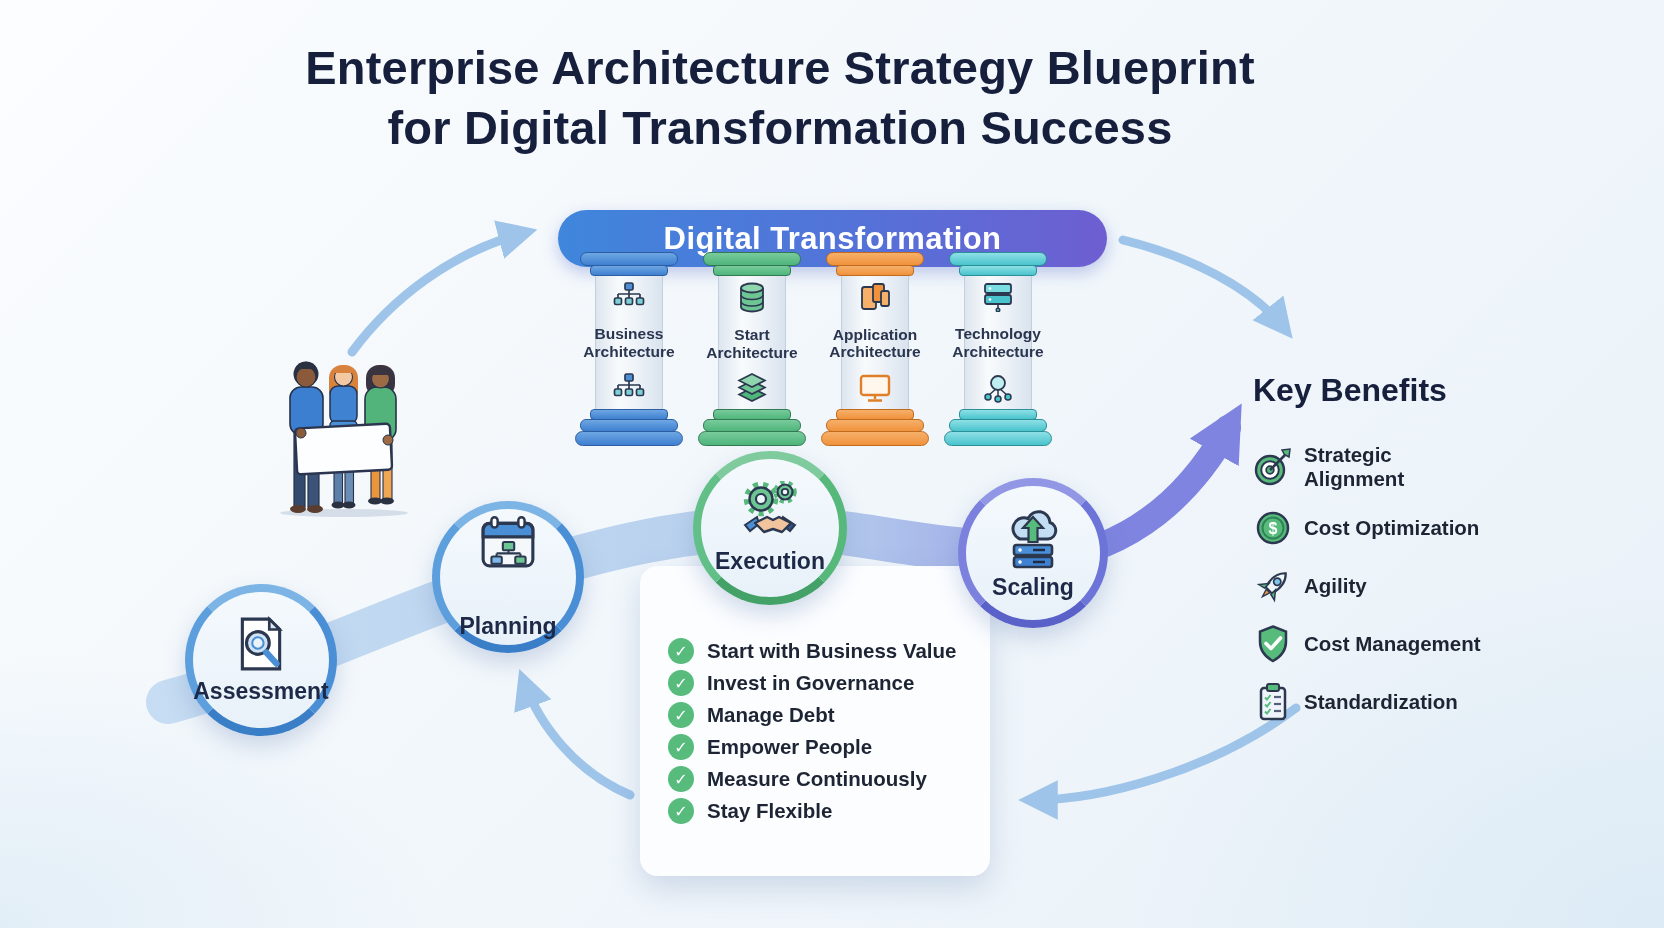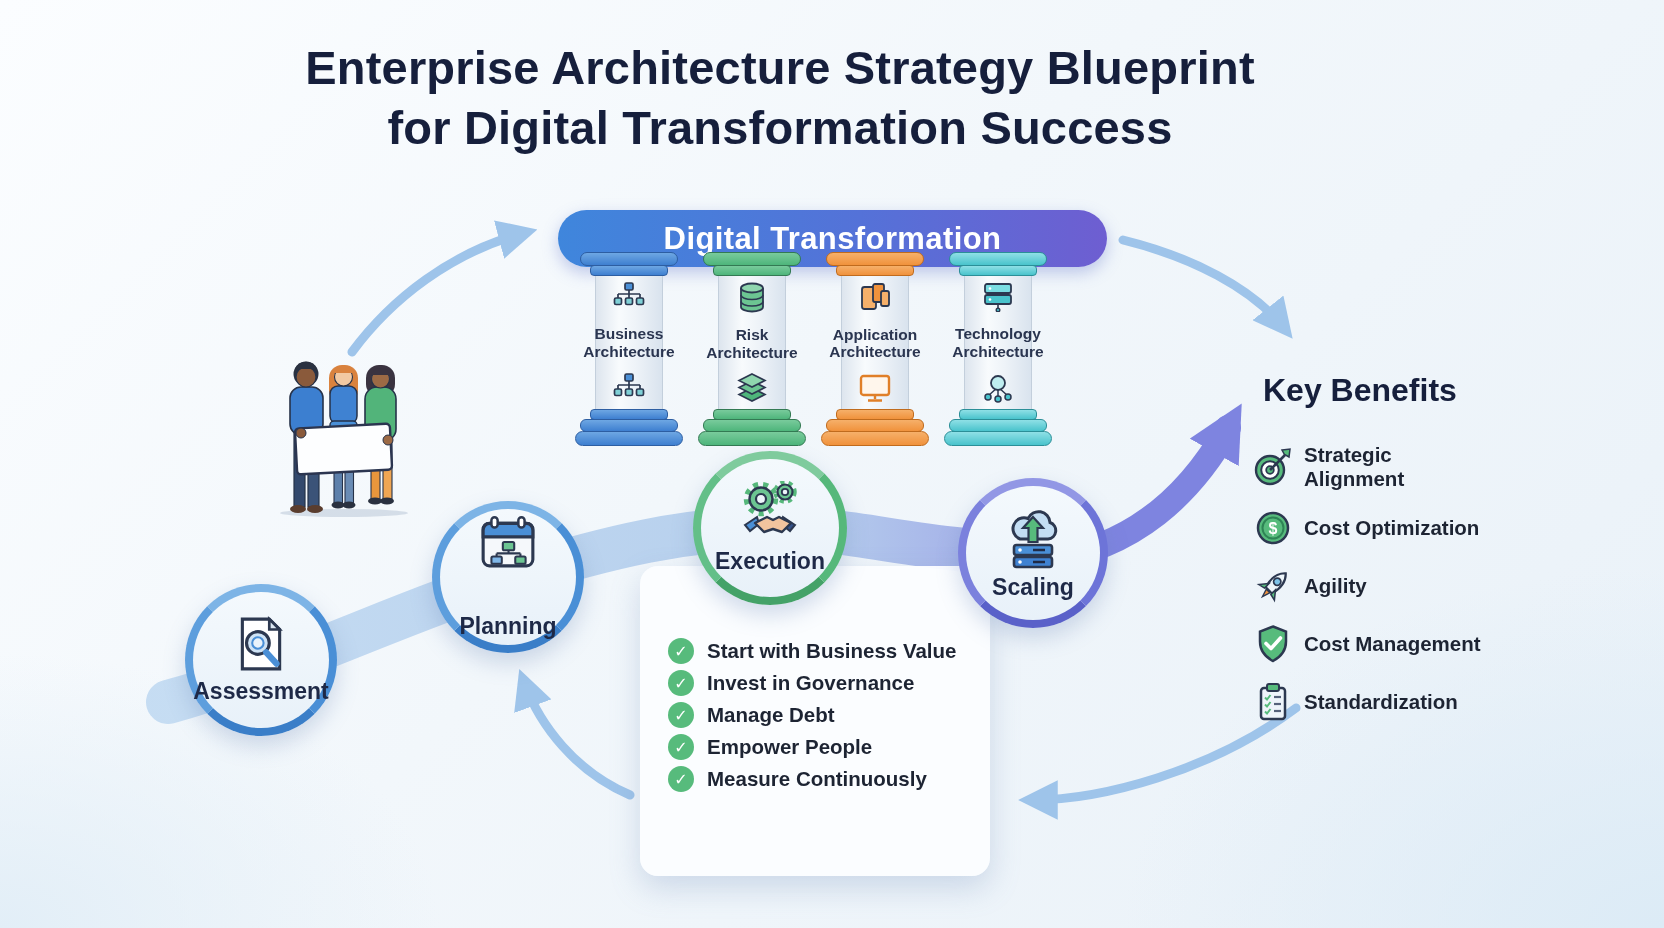--- a/index.html
+++ b/index.html
@@ -74,21 +74,21 @@
   .bp-title{font-size:30px;font-weight:800;color:#1b2340;margin:0 0 14px 2px;}
   .bp-list{list-style:none;margin:0;padding:0;}
   .bp-list li{display:flex;align-items:center;gap:13px;margin-bottom:6px;}
   .check-icon{width:26px;height:26px;border-radius:50%;background:#57bb7c;flex:0 0 26px;
     display:flex;align-items:center;justify-content:center;}
   .check-icon::before{content:"\2713";color:#fff;font-size:16px;font-weight:bold;}
   .bp-item-label{font-size:20.5px;font-weight:700;color:#1d2433;white-space:nowrap;}
 
   
   .kb{position:absolute;left:1253px;top:372px;z-index:3;}
-  .kb-title{font-size:32px;font-weight:800;color:#161f3c;margin:0 0 34px 10px;white-space:nowrap;}
+  .kb-title{font-size:32px;font-weight:800;color:#161f3c;margin:0 0 34px 0;white-space:nowrap;}
   .kb-row{display:flex;align-items:center;gap:11px;margin-bottom:18px;}
   .kb-row .kb-icon{flex:0 0 40px;}
   .kb-label{font-size:20.5px;font-weight:700;color:#1d2433;white-space:nowrap;line-height:1.15;}
   .kb-row.two-line .kb-label{white-space:normal;width:118px;}
   svg{display:block;}
 </style>
 </head>
 <body>
 
 <div id="canvas">
@@ -160,21 +160,21 @@
     <div class="cap1"></div>
       <div class="cap2"></div>
     <div class="shaft">
       <span>
         <svg width="30" height="32" viewBox="0 0 30 32">
             <path d="M4 6 v19 c0 2.5 5 4.5 11 4.5 s11-2 11-4.5 v-19" fill="#6cc592" stroke="#2c3850" stroke-width="1.8"></path>
             <ellipse cx="15" cy="6" rx="11" ry="4.5" fill="#8fd6ae" stroke="#2c3850" stroke-width="1.8"></ellipse>
             <path d="M4 13 c0 2.5 5 4.5 11 4.5 s11-2 11-4.5 M4 19.5 c0 2.5 5 4.5 11 4.5 s11-2 11-4.5" fill="none" stroke="#2c3850" stroke-width="1.6"></path>
           </svg>
       </span>
-      <div class="plabel"><span>Risk</span><br><span>Architecture</span></div>
+      <div class="plabel"><span>Start</span><br><span>Architecture</span></div>
       <span>
         <svg width="32" height="30" viewBox="0 0 32 30">
             <path d="M16 15 l13 6.5 -13 6.5 -13 -6.5 z" fill="#4eb57b" stroke="#2c3850" stroke-width="1.6"></path>
             <path d="M16 8 l13 6.5 -13 6.5 -13 -6.5 z" fill="#6cc592" stroke="#2c3850" stroke-width="1.6"></path>
             <path d="M16 1 l13 6.5 -13 6.5 -13 -6.5 z" fill="#8fd6ae" stroke="#2c3850" stroke-width="1.6"></path>
           </svg>
       </span>
     </div>
     <div class="base1"></div>
       <div class="base2"></div>
@@ -289,20 +289,24 @@
           <span class="check-icon"></span>
           <span class="bp-item-label">Manage Debt</span>
         </li>
       <li>
           <span class="check-icon"></span>
           <span class="bp-item-label">Empower People</span>
         </li>
       <li>
           <span class="check-icon"></span>
           <span class="bp-item-label">Measure Continuously</span>
+        </li>
+      <li>
+          <span class="check-icon"></span>
+          <span class="bp-item-label">Stay Flexible</span>
         </li>
     </ul>
   </div>
 
   <div class="circle c-assessment">
     <span>
       <svg width="54" height="58" viewBox="0 0 52 56">
           <path d="M8 4 h26 l10 10 v38 h-36 z" fill="#fff" stroke="#2c3850" stroke-width="3"></path>
           <path d="M34 4 l10 10 h-10 z" fill="#dbe7f2" stroke="#2c3850" stroke-width="2.6"></path>
           <circle cx="23" cy="27" r="11" fill="#cfe3f5" stroke="#2c3850" stroke-width="3"></circle>

